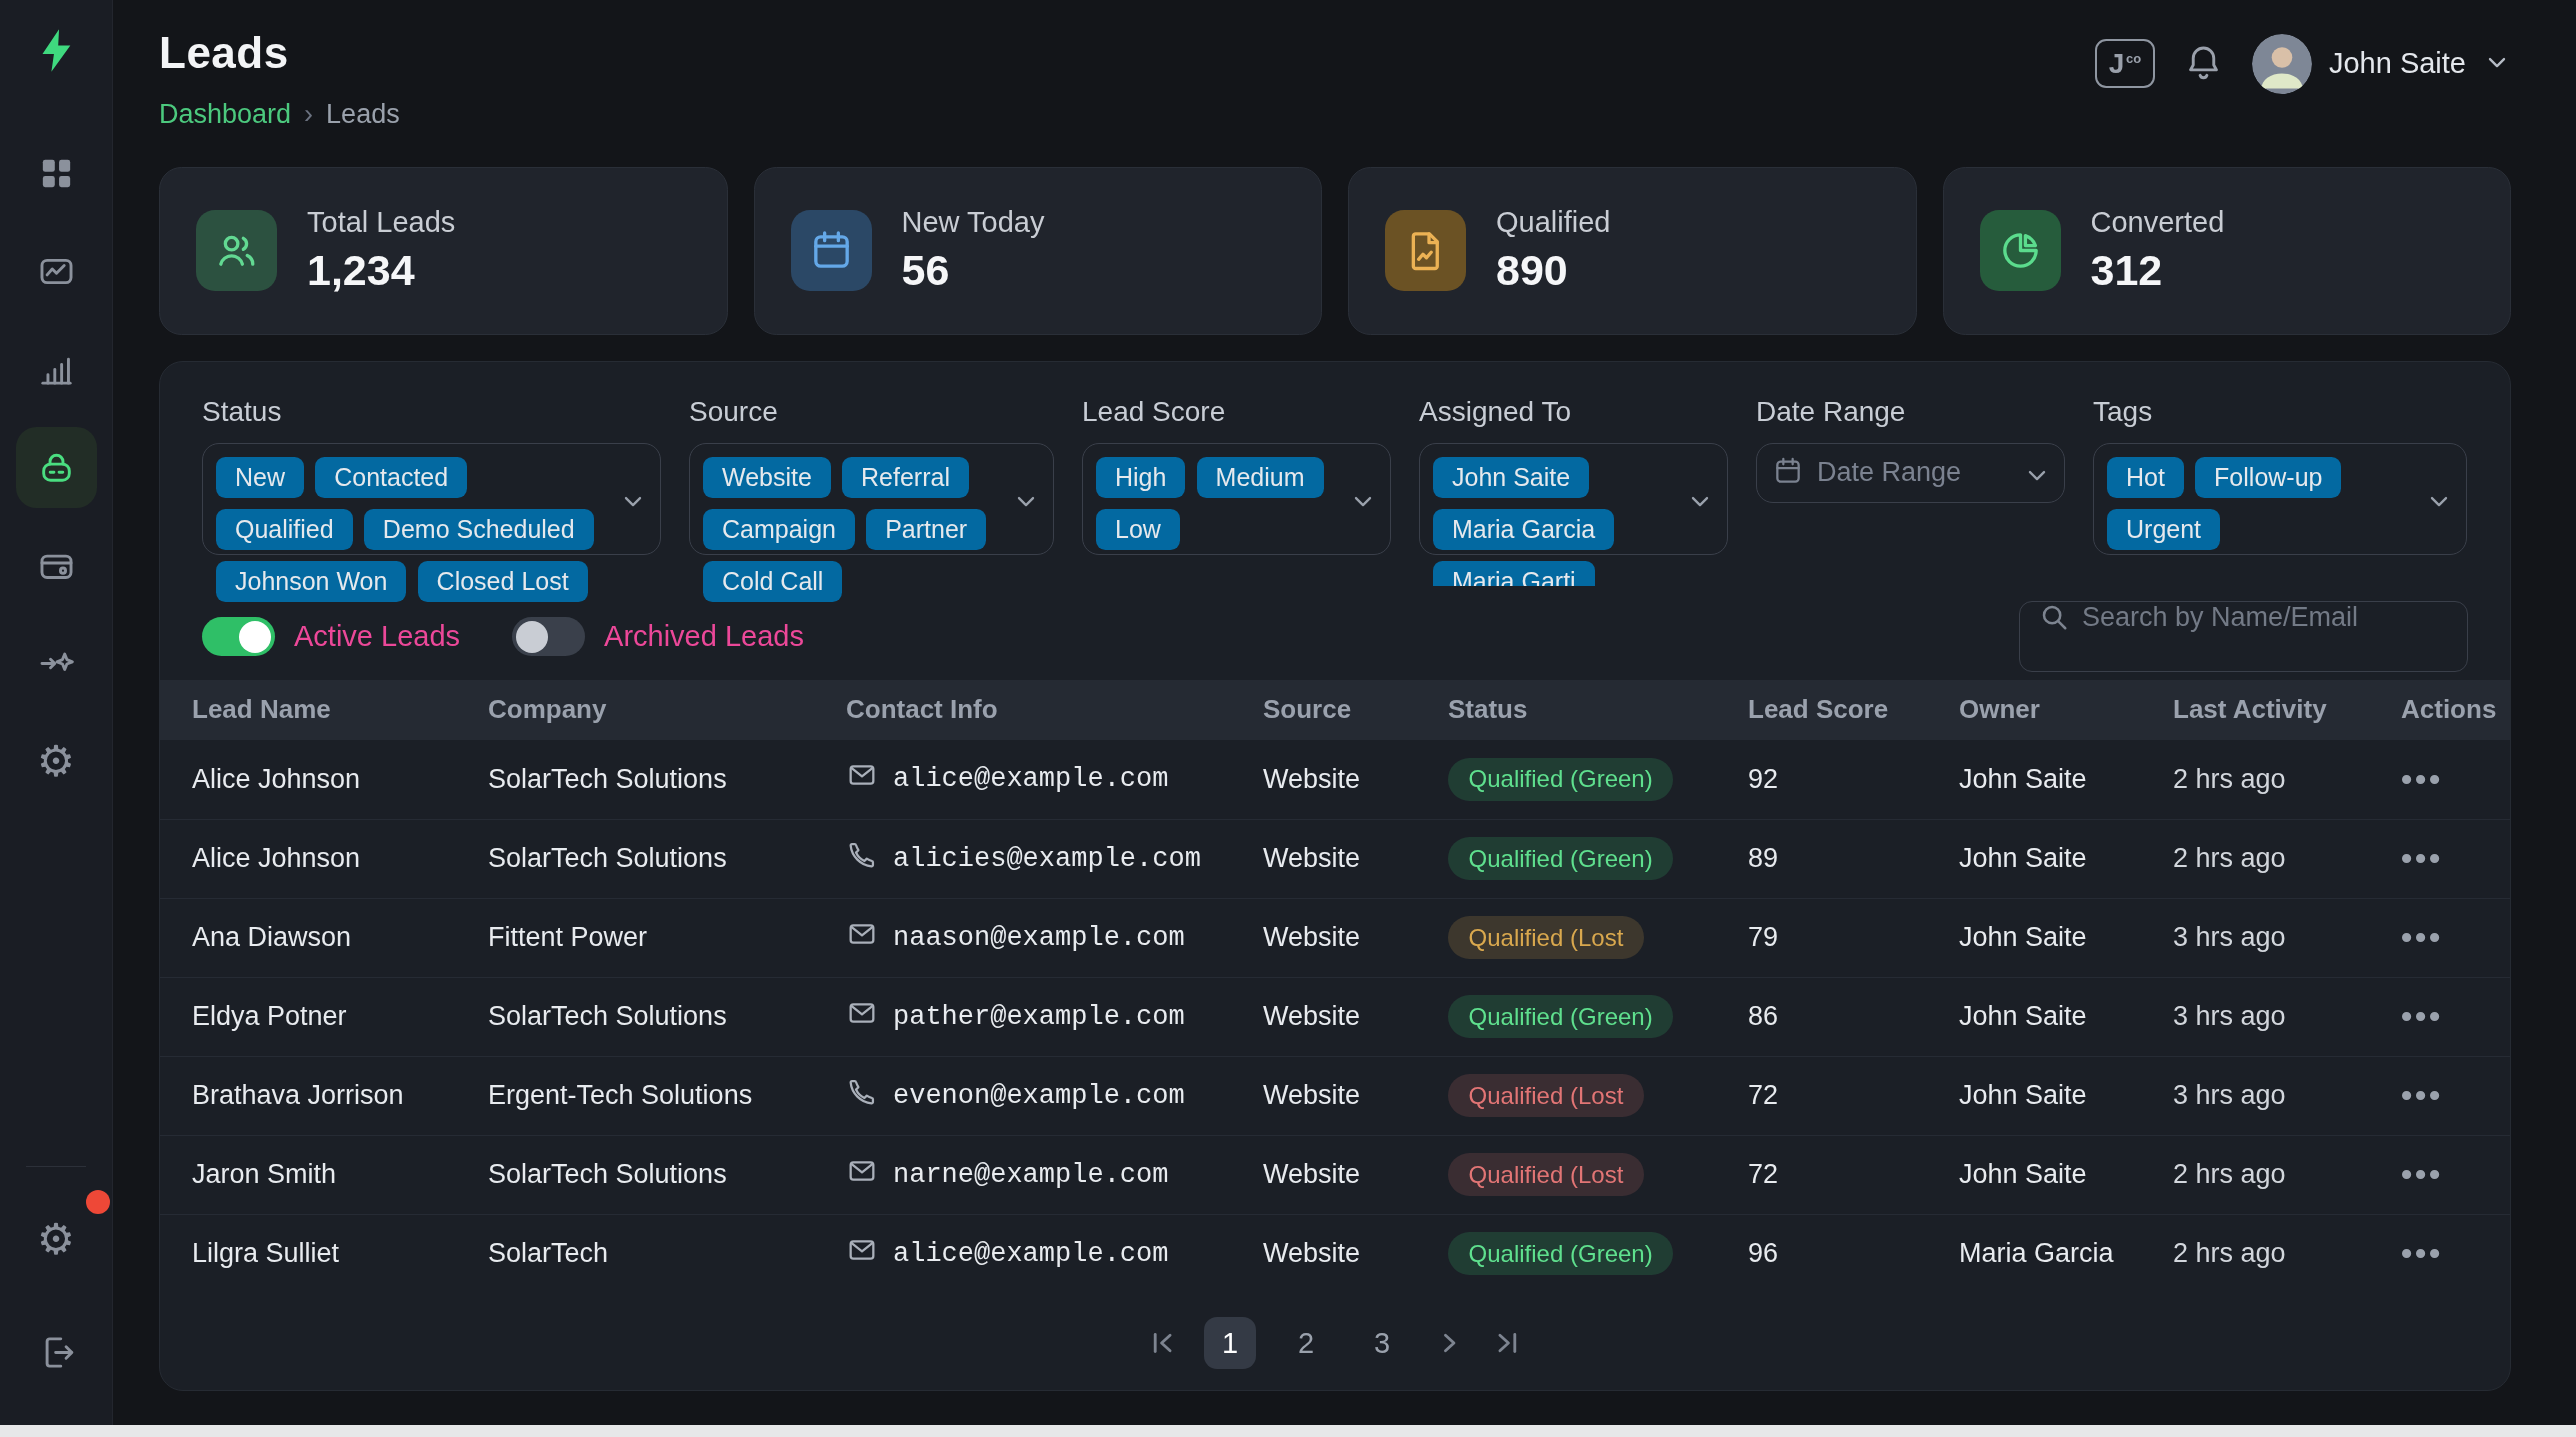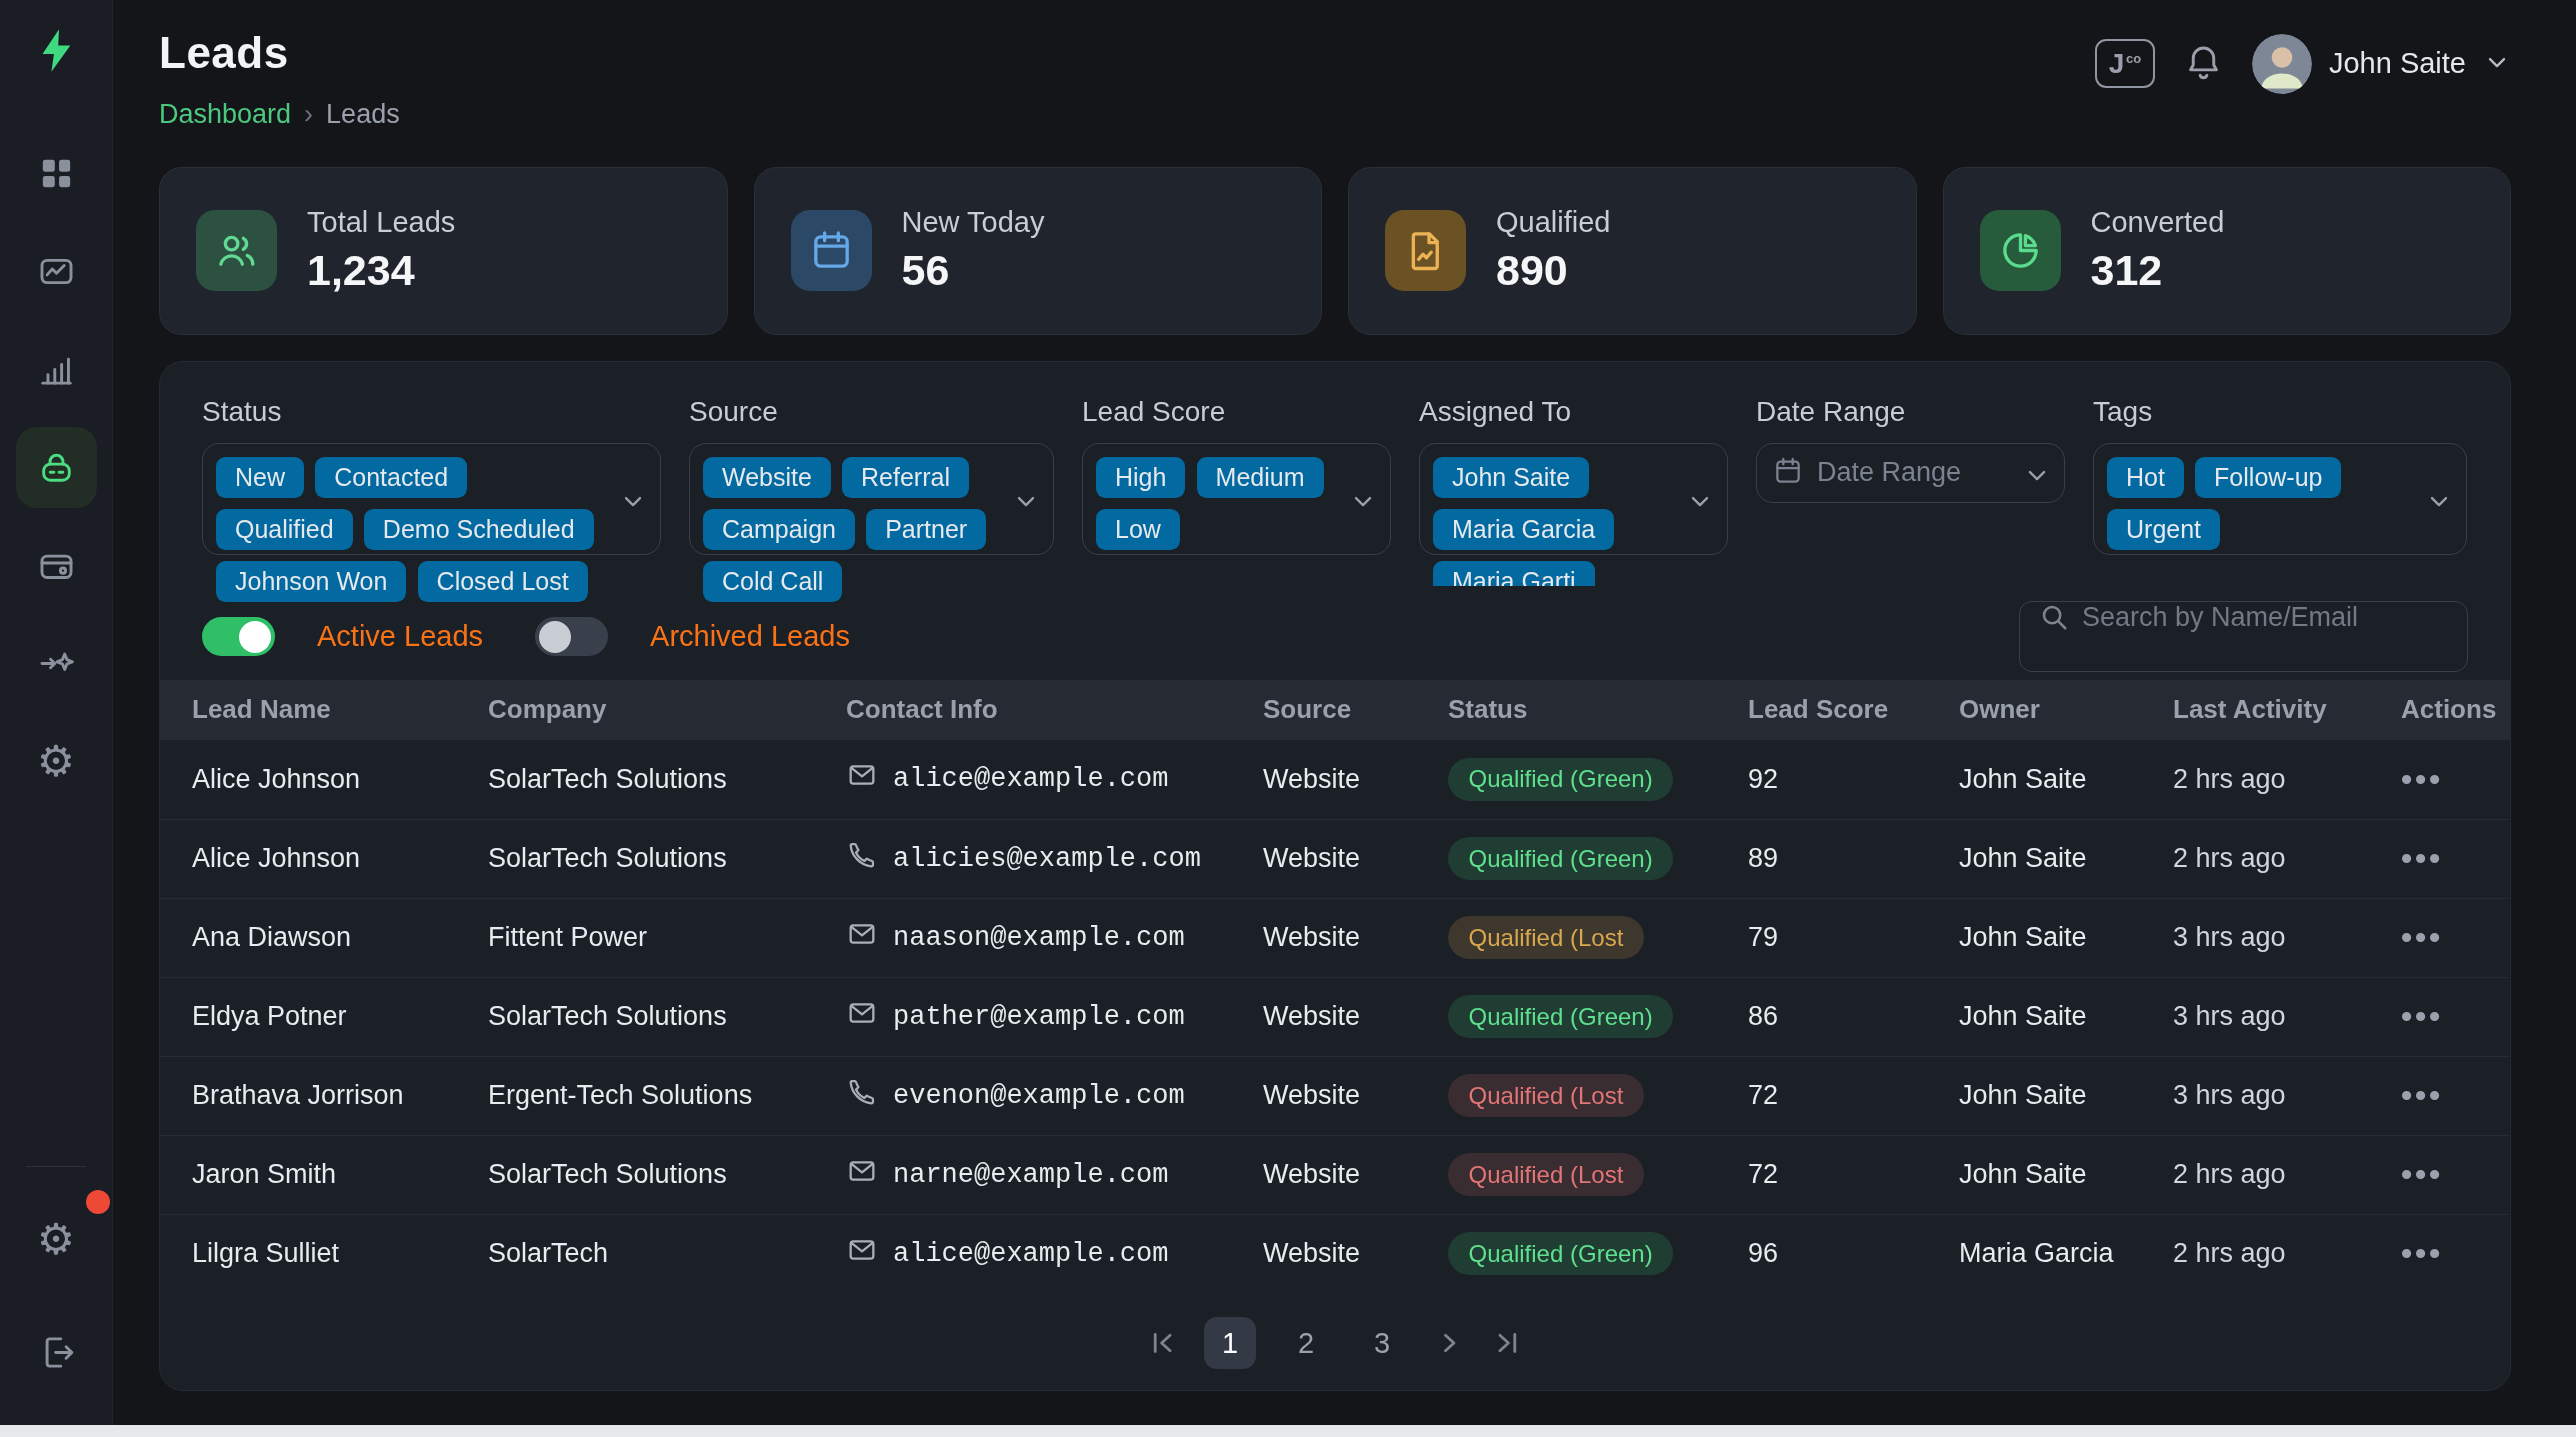--- a/index.html
+++ b/index.html
@@ -72,21 +72,21 @@
   .date-text{font-size:27px;color:#7b8290;}
   .cal svg{width:32px;height:32px;}
   
   .controls{display:flex;align-items:center;gap:52px;margin:52px 42px 0;height:60px;}
   .toggle{display:flex;align-items:center;gap:19px;cursor:pointer;}
   .track{width:73px;height:39px;border-radius:19.7px;position:relative;display:inline-block;}
   .track.on{background:#2fbf67;} .track.off{background:#3a404b;}
   .knob{position:absolute;top:3.7px;width:32px;height:32px;border-radius:50%;}
   .track.on .knob{right:3.7px;background:#ffffff;}
   .track.off .knob{left:3.7px;background:#c9cdd4;}
-  .tlabel{font-size:29px;color:#f97316;margin-left:23px;}
+  .tlabel{font-size:29px;color:#ec4899;}
   .search{margin-left:auto;width:449px;height:71px;border:0.9px solid #3a3f4a;border-radius:13px;
     display:flex;align-items:flex-start;gap:13px;padding:0 19px;}
   .search svg{width:30px;height:30px;flex:none;}
   .search input{background:transparent;border:none;outline:none;color:#dfe3e9;font-size:27px;width:100%;
     font-family:"Liberation Sans","DejaVu Sans",sans-serif;}
   .search input::placeholder{color:#737a86;}
   
   .thead,.trow{display:grid;grid-template-columns:296px 358px 417px 185px 300px 211px 214px 228px 1fr;
     align-items:center;padding-left:32px;padding-right:19px;}
   .thead{height:60px;background:#252a33;margin-top:13px;font-size:26px;font-weight:bold;color:#9aa1ad;}

